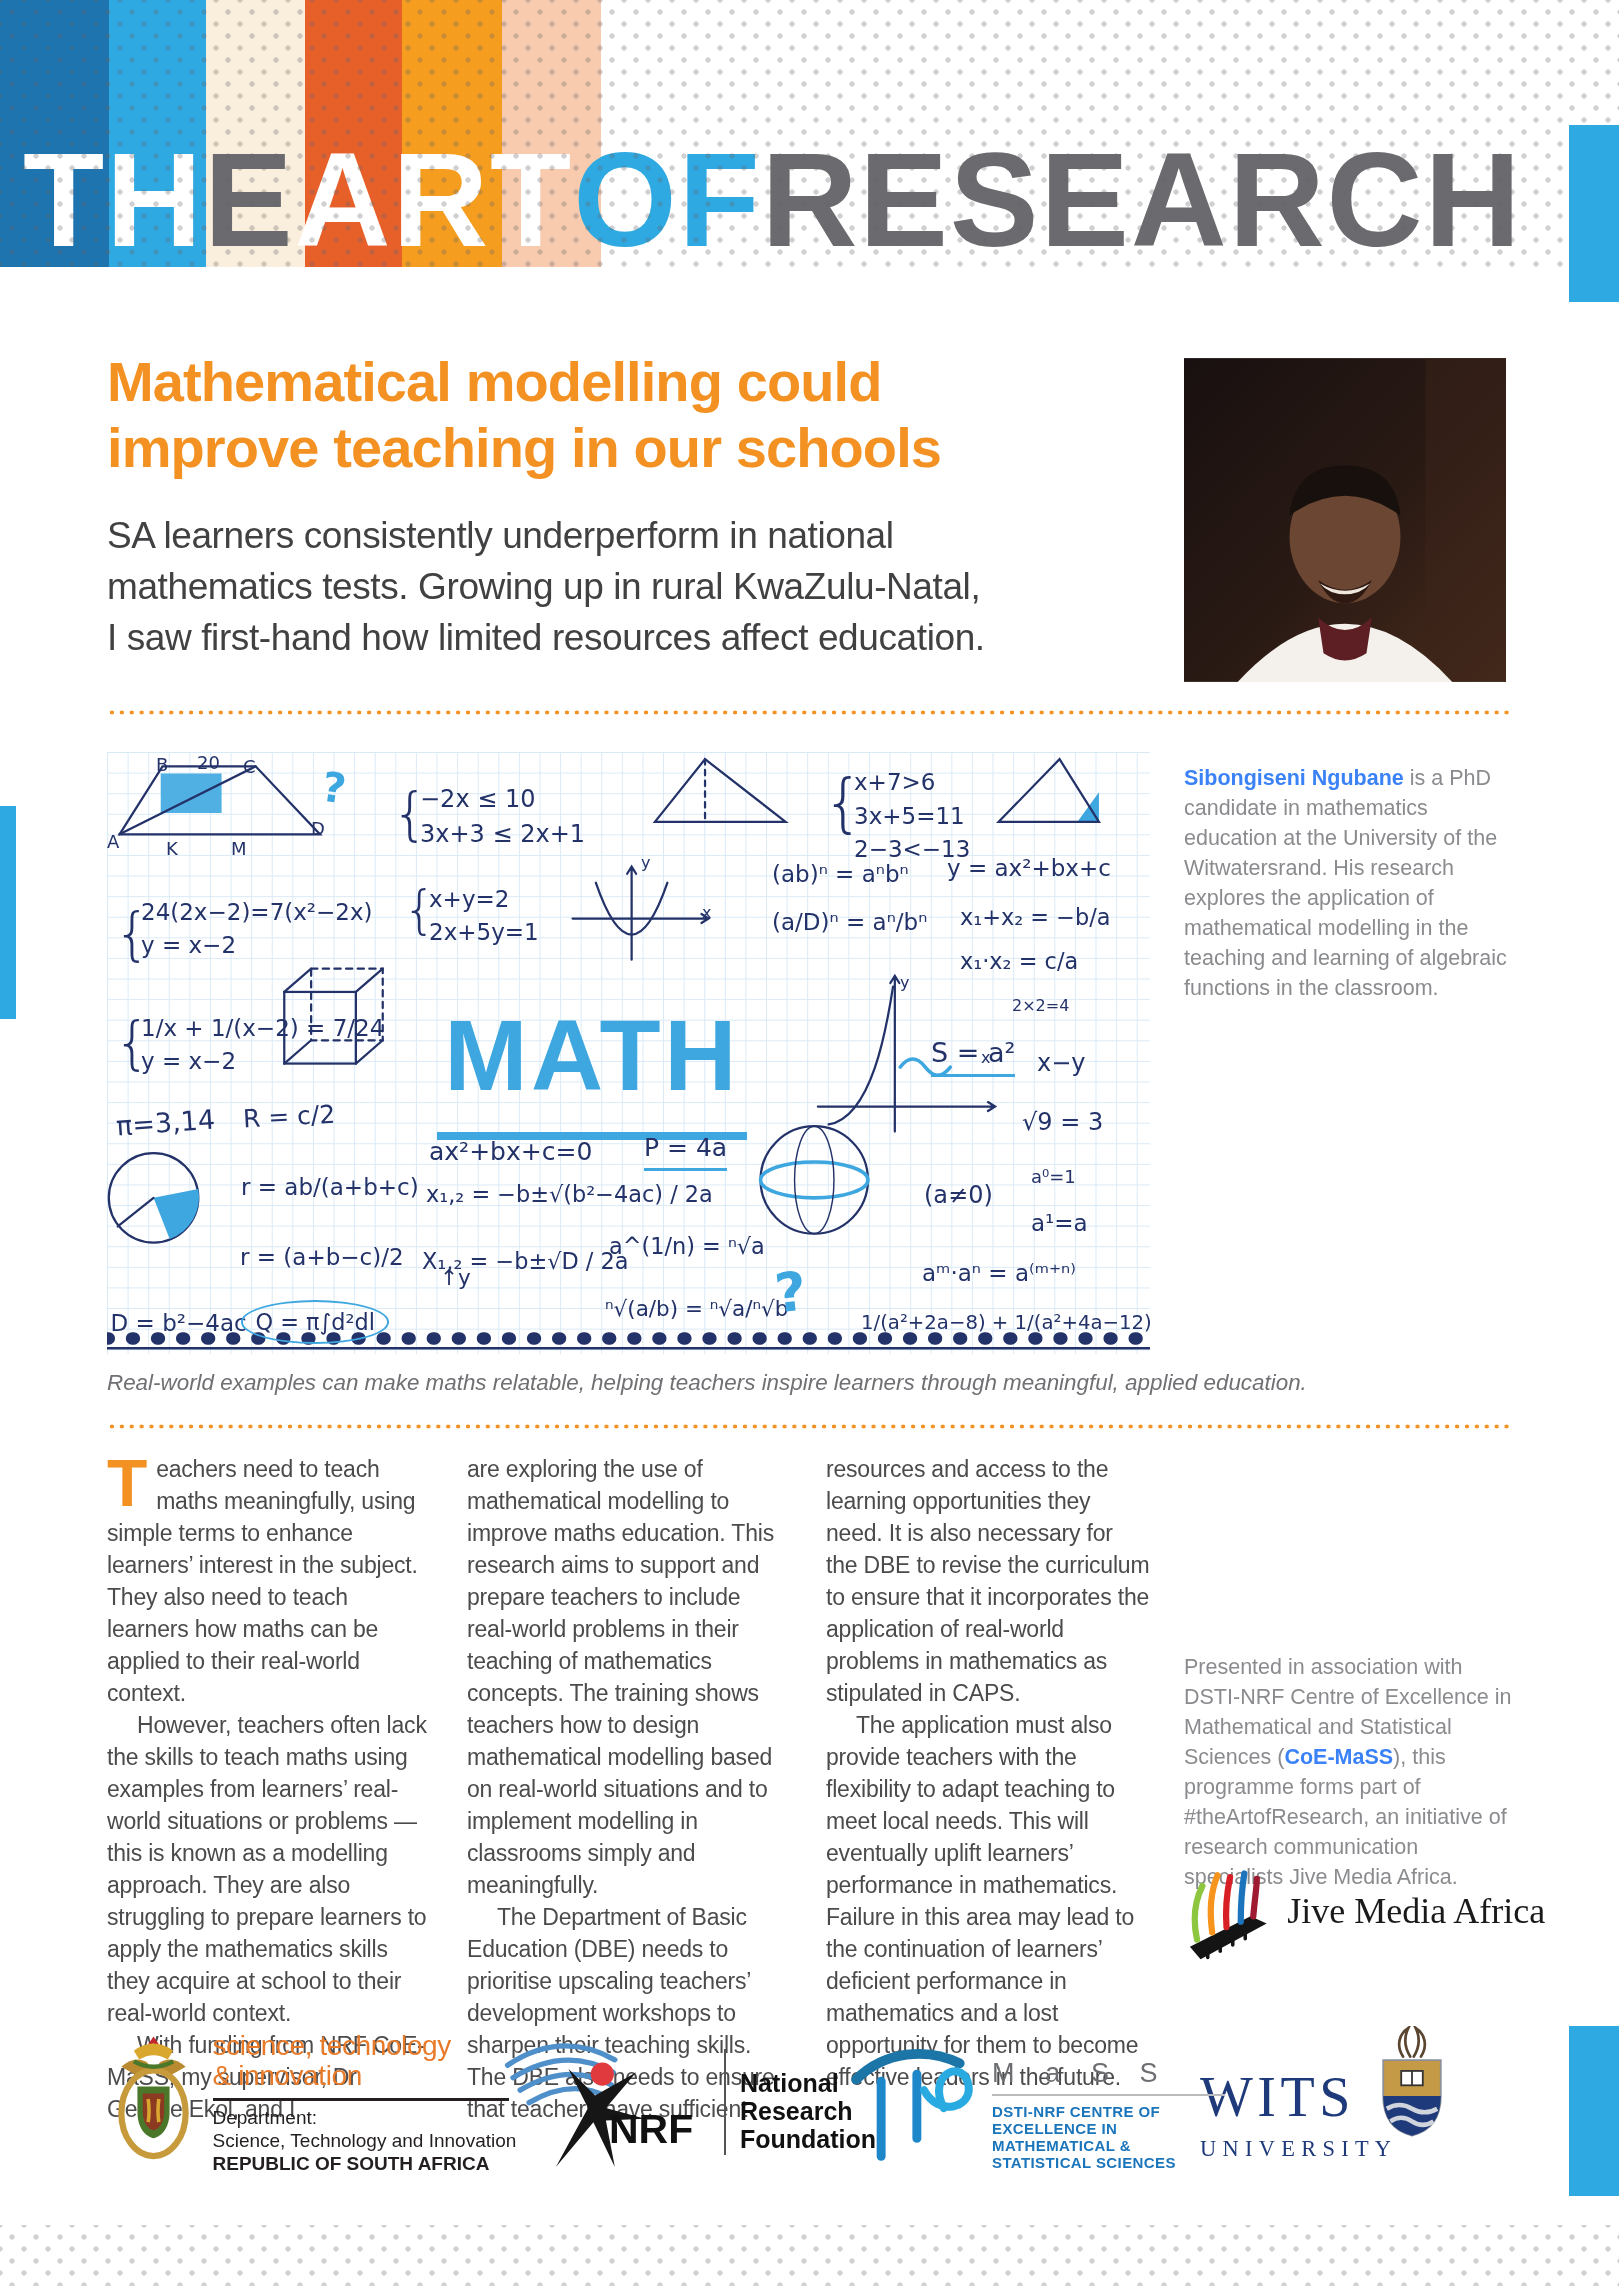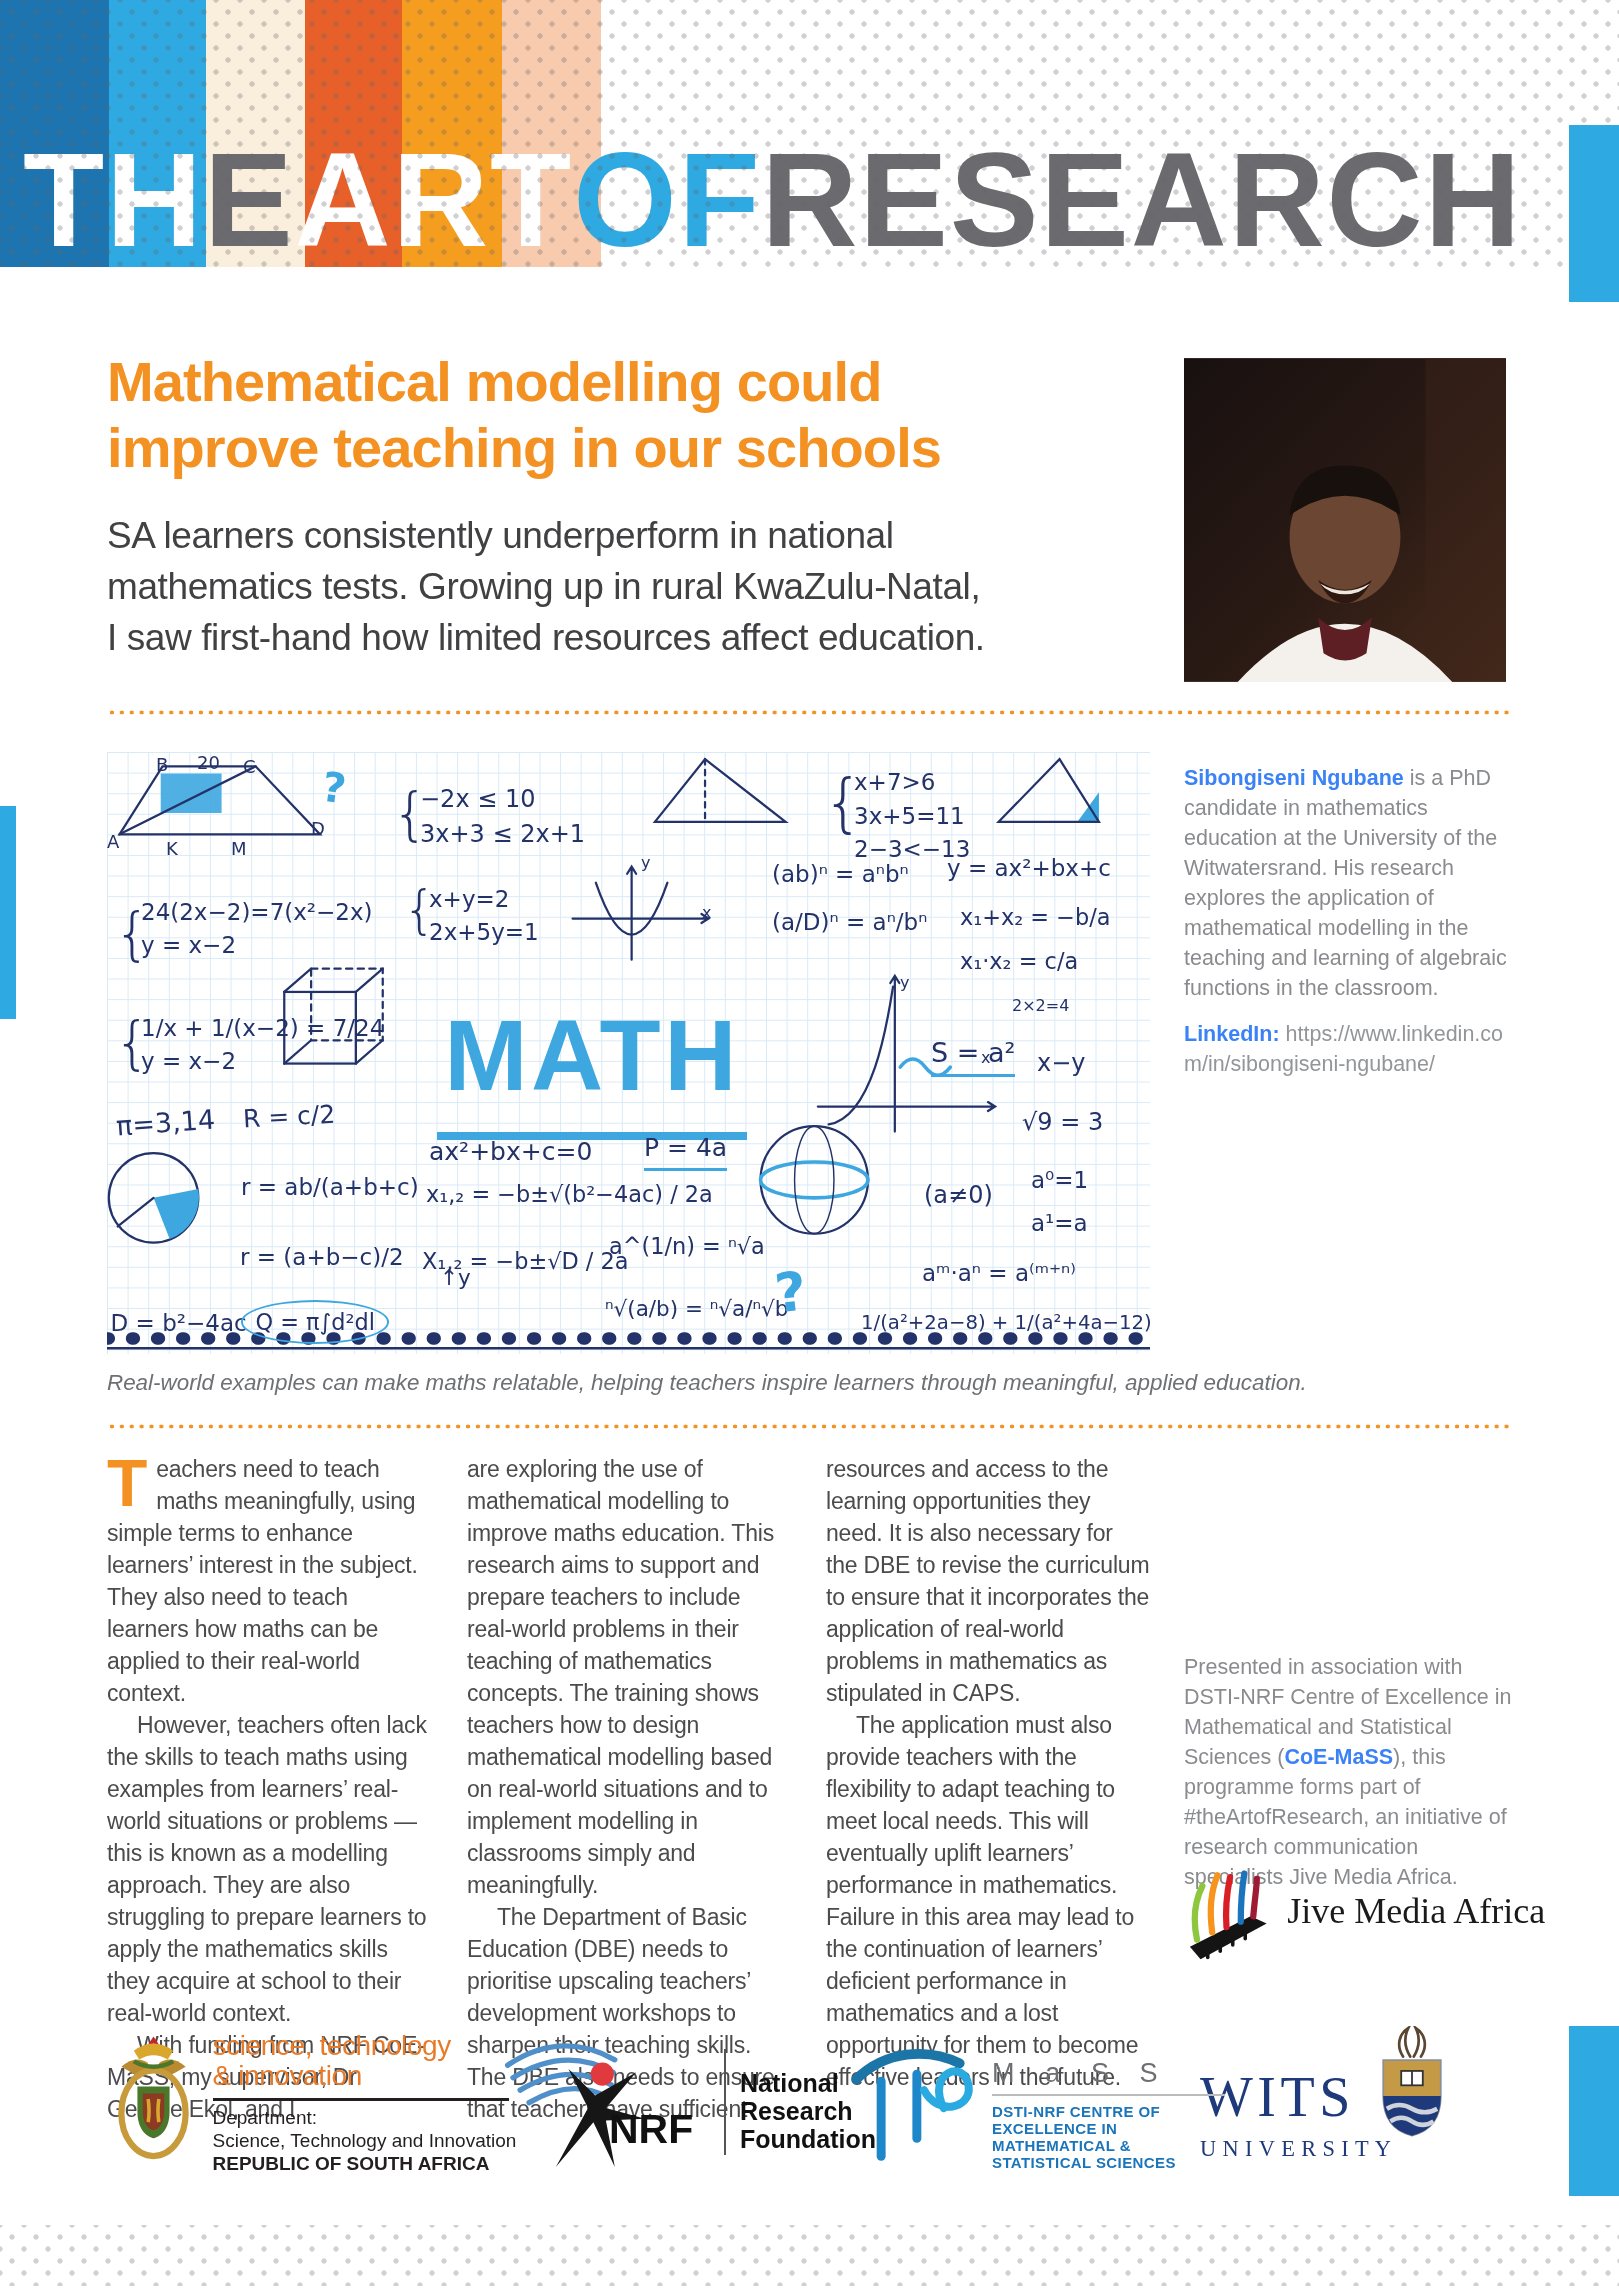--- a/index.html
+++ b/index.html
@@ -196,21 +196,21 @@
       <span class="formula" style="left: 665px; top: 106px; font-size: 23px;">(ab)ⁿ = aⁿbⁿ</span>
       <span class="formula" style="left: 840px; top: 100px; font-size: 23px;">y = ax²+bx+c</span>
       <span class="formula" style="left: 665px; top: 154px; font-size: 23px;">(a/D)ⁿ = aⁿ/bⁿ</span>
       <span class="formula" style="left: 853px; top: 149px; font-size: 22.4px;">x₁+x₂ = −b/a</span>
       <span class="formula" style="left: 853px; top: 193px; font-size: 22.4px;">x₁·x₂ = c/a</span>
       <span class="formula" style="left: 905px; top: 242px; font-size: 16px;">2×2=4</span>
       <span class="formula u-blue" style="left: 824px; top: 281px; font-size: 27px;">S = a²</span>
       <span class="formula" style="left: 930px; top: 294px; font-size: 24px;">x−y</span>
       <span class="formula" style="left: 915px; top: 353px; font-size: 24px;">√9 = 3</span>
       <span class="formula" style="left: 817px; top: 426px; font-size: 24px;">(a≠0)</span>
-      <span class="formula" style="left: 924px; top: 412px; font-size: 23px; text-align: center;">a⁰=1</span>
+      <span class="formula" style="left: 924px; top: 412px; font-size: 18px; text-align: center;">a⁰=1</span>
       <span class="formula" style="left: 924px; top: 455px; font-size: 23px;">a¹=a</span>
       <span class="formula" style="left: 815px; top: 505px; font-size: 23px;">aᵐ·aⁿ = a⁽ᵐ⁺ⁿ⁾</span>
       <span class="formula" style="left: 322px; top: 382px; font-size: 25px;">ax²+bx+c=0</span>
       <span class="formula u-blue" style="left: 537px; top: 378px; font-size: 25px;">P = 4a</span>
       <span class="formula" style="left: 134px; top: 419px; font-size: 23px;">r = ab/(a+b+c)</span>
       <span class="formula" style="left: 319px; top: 426px; font-size: 22.4px;">x₁,₂ = −b±√(b²−4ac) / 2a</span>
       <span class="formula" style="left: 133px; top: 489px; font-size: 23px;">r = (a+b−c)/2</span>
       <span class="formula" style="left: 315px; top: 493px; font-size: 22.4px;">X₁,₂ = −b±√D / 2a</span>
       <span class="formula" style="left: 502px; top: 478px; font-size: 22.4px;">a^(1/n) = ⁿ√a</span>
       <span class="formula" style="left: 498px; top: 541px; font-size: 21.5px;">ⁿ√(a/b) = ⁿ√a/ⁿ√b</span>
@@ -240,21 +240,20 @@
   <div class="body-col" style="left:826px;">
       <p>resources and access to the learning opportunities they need. It is also necessary for the DBE to revise the curriculum to ensure that it incorporates the application of real-world problems in mathematics as stipulated in CAPS.</p>
       <p>The application must also provide teachers with the flexibility to adapt teaching to meet local needs. This will eventually uplift learners’ performance in mathematics. Failure in this area may lead to the continuation of learners’ deficient performance in mathematics and a lost opportunity for them to become effective leaders in the future.</p>
     </div>
 
   <div class="side" style="top:763px;">
     <p><b>Sibongiseni Ngubane</b><span> is a PhD candidate in mathematics education at the University of the Witwatersrand. His research explores the application of mathematical modelling in the teaching and learning of algebraic functions in the classroom.</span></p>
   </div>
 
   <div class="side" style="top:1019px;">
-    <p><b>LinkedIn:</b><span class="link"> https://www.linkedin.com/in/sibongiseni-ngubane/</span></p>
   </div>
 
   <div class="side" style="top:1652px;">
     <p><span>Presented in association with DSTI-NRF Centre of Excellence in Mathematical and Statistical Sciences (</span><b>CoE-MaSS</b><span>), this programme forms part of #theArtofResearch, an initiative of research communication specialists Jive Media Africa.</span></p>
   </div>
 
   <div style="position:absolute;left:116px;top:2031px;display:flex;gap:21.5px;">
     <svg width="75" height="134" viewBox="0 0 84 150">
       <path d="M42,6 l8,12 -8,-4 -8,4 Z" fill="#c2272d"></path>
       <path d="M20,22 q22,-16 44,0 l-6,10 q-16,-10 -32,0 Z" fill="#d9a62e"></path>

